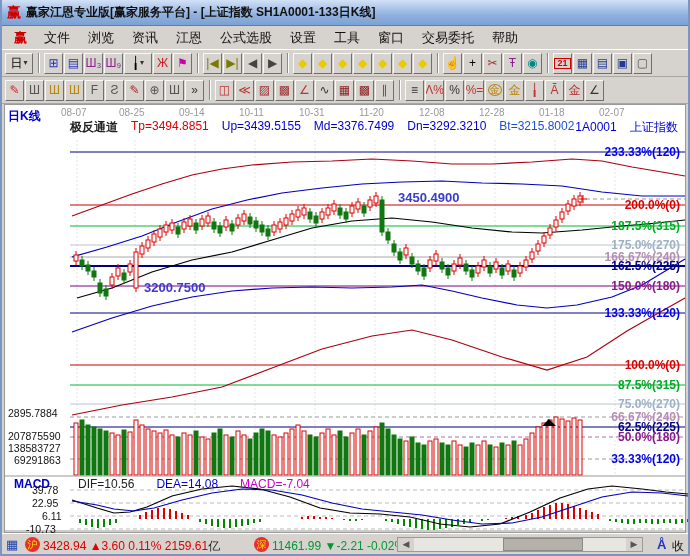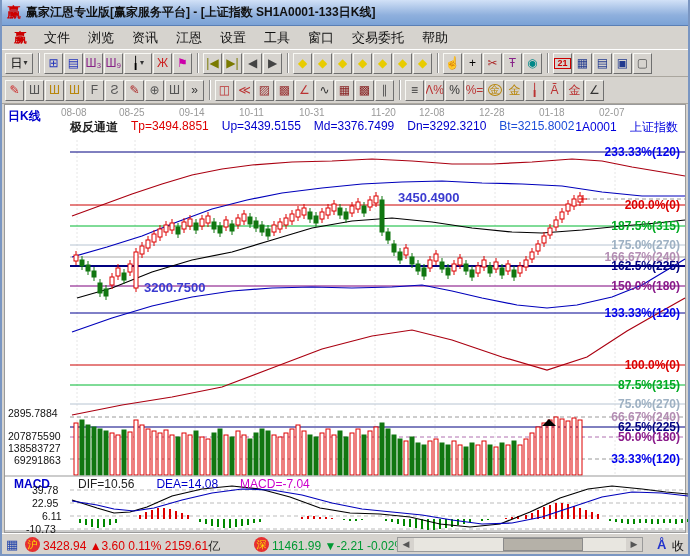--- a/index.html
+++ b/index.html
@@ -61,20 +61,21 @@
     <span class="title">赢家江恩专业版[赢家服务平台] - [上证指数  SH1A0001-133日K线]</span>
   </div>
 
   <div class="menubar">
     <span class="logo">赢</span>
     <span id="menu-items" style="display:flex;text-align:center;">
         <span class="menu-item">文件</span>
         <span class="menu-item">浏览</span>
         <span class="menu-item">资讯</span>
         <span class="menu-item">江恩</span>
+        <span class="menu-item">公式选股</span>
         <span class="menu-item">设置</span>
         <span class="menu-item">工具</span>
         <span class="menu-item">窗口</span>
         <span class="menu-item">交易委托</span>
         <span class="menu-item">帮助</span>
       </span>
   </div>
 
   <div class="toolbar" id="toolbar1">
       <span class="tool wide">
@@ -680,26 +681,26 @@
     <div class="symlab">
       <span>1A0001</span>
       <span>上证指数</span>
     </div>
     <div class="macdrow">
       <span class="mlbl">MACD</span>
     <span class="v" style="color: rgb(34, 34, 34);">DIF=10.56</span>
         <span class="v" style="color: rgb(0, 0, 204);">DEA=14.08</span>
         <span class="v" style="color: rgb(204, 0, 204);">MACD=-7.04</span>
       </div>
-  <div class="dlab" style="left: 59px; top: 107px;">08-08</div>
+  <div class="dlab" style="left: 59px; top: 107px;">08-07</div>
       <div class="dlab" style="left: 117px; top: 107px;">08-25</div>
       <div class="dlab" style="left: 177px; top: 107px;">09-14</div>
       <div class="dlab" style="left: 237px; top: 107px;">10-11</div>
       <div class="dlab" style="left: 297px; top: 107px;">10-31</div>
-      <div class="dlab" style="left: 357px; top: 107px; margin-left: 12px;">11-20</div>
+      <div class="dlab" style="left: 357px; top: 107px;">11-20</div>
       <div class="dlab" style="left: 417px; top: 107px;">12-08</div>
       <div class="dlab" style="left: 477px; top: 107px;">12-28</div>
       <div class="dlab" style="left: 537px; top: 107px;">01-18</div>
       <div class="dlab" style="left: 597px; top: 107px;">02-07</div>
       <div class="scl" style="left: 6px; top: 407px;">2895.7884</div>
       <div class="scl" style="left: 6px; top: 430px;">207875590</div>
       <div class="scl" style="left: 6px; top: 442px;">138583727</div>
       <div class="scl" style="left: 12px; top: 454px;">69291863</div>
       <div class="scl" style="left: 30px; top: 484px;">39.78</div>
       <div class="scl" style="left: 30px; top: 497px;">22.95</div>

